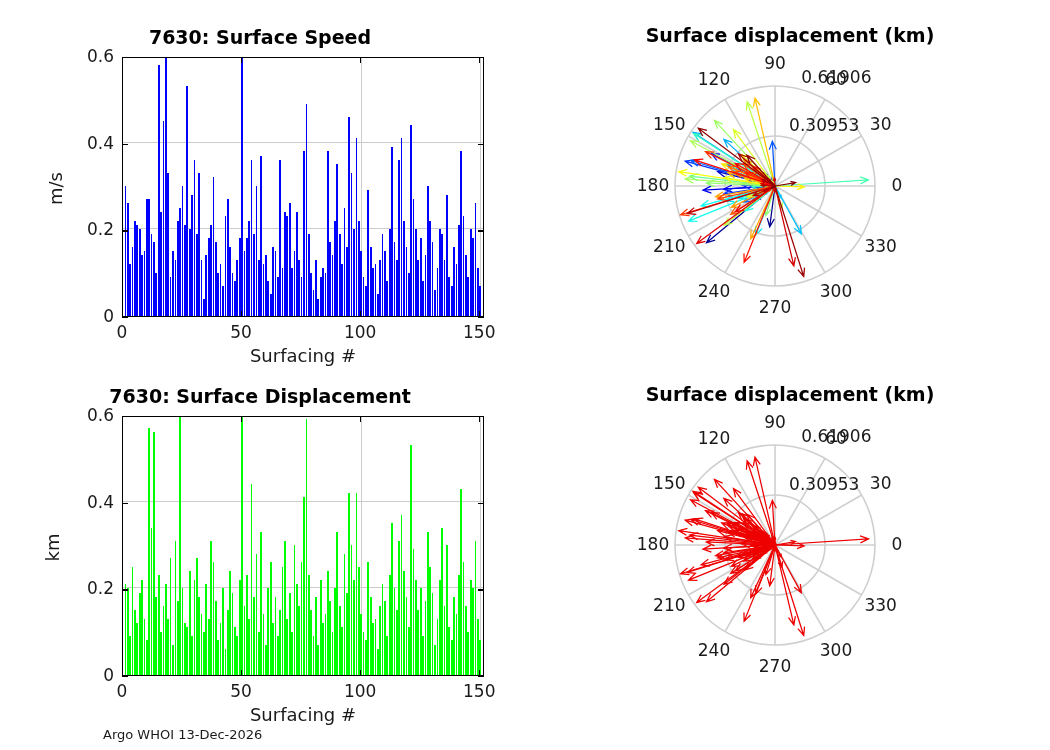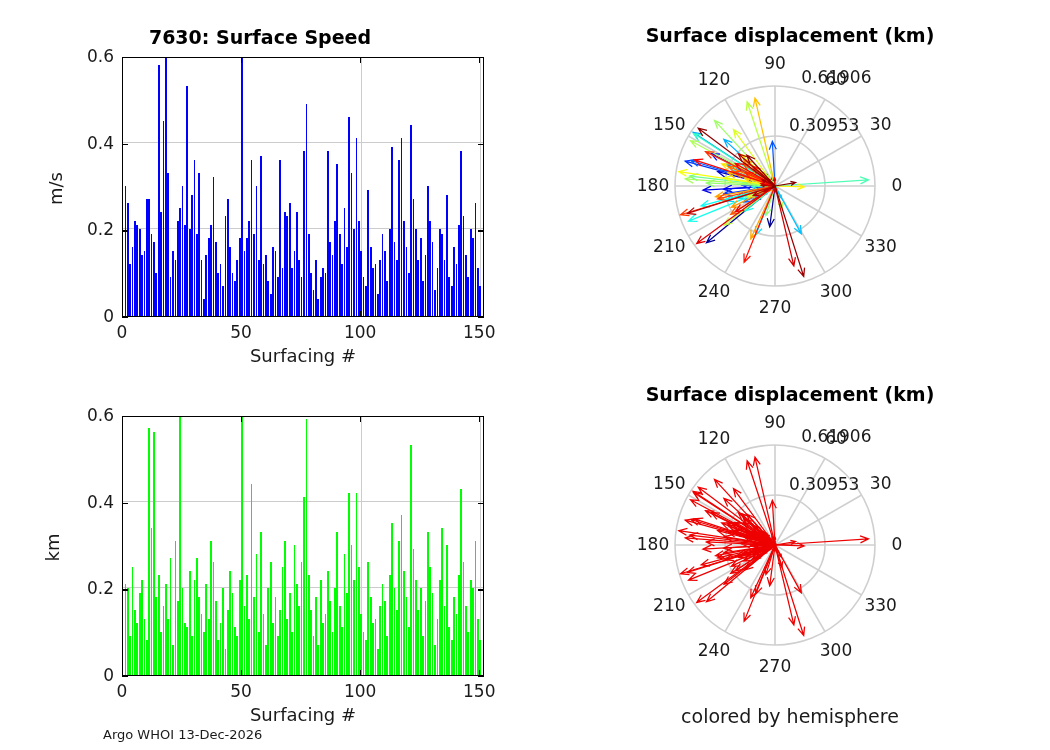--- a/index.html
+++ b/index.html
@@ -510,20 +510,21 @@
         <div class="polar-angle-label" style="left: 154px; top: 280.655px; width: 60px;">240</div>
         <div class="polar-angle-label" style="left: 215px; top: 297px; width: 60px;">270</div>
         <div class="polar-angle-label" style="left: 276px; top: 280.655px; width: 60px;">300</div>
         <div class="polar-angle-label" style="left: 320.655px; top: 236px; width: 60px;">330</div>
         <div class="polar-radius-label" style="left: 259.096px; top: 115.485px;">0.30953</div>
         <div class="polar-radius-label" style="left: 271.192px; top: 66.9704px;">0.61906</div>
       </div>
   </div>
 
   <div class="panel bar-panel" style="left:0px; top:375px; width:520px; height:375px;">
+    <div class="panel-title" style="top:10px;">7630: Surface Displacement</div>
     <div class="plot-box" id="disp-box" style="left: 122px; top: 41px; width: 362px; height: 260px;">
         <div class="gridline-h" style="bottom: 86.6667px;"></div>
         <div class="gridline-h" style="bottom: 173.333px;"></div>
         <div class="gridline-v" style="left: 119.079px;"></div>
         <div class="gridline-v" style="left: 238.158px;"></div>
         <div class="gridline-v" style="left: 357.237px;"></div>
         <div class="bars-layer">
           <div class="bar" style="left: 1.52421px; width: 1.71474px; height: 91px; background: rgb(0, 255, 0);"></div>
           <div class="bar" style="left: 3.90579px; width: 1.71474px; height: 86.6667px; background: rgb(0, 255, 0);"></div>
           <div class="bar" style="left: 6.28737px; width: 1.71474px; height: 39px; background: rgb(0, 255, 0);"></div>
@@ -887,18 +888,17 @@
         <div class="polar-angle-label" style="left: 109.345px; top: 98px; width: 60px;">150</div>
         <div class="polar-angle-label" style="left: 93px; top: 159px; width: 60px;">180</div>
         <div class="polar-angle-label" style="left: 109.345px; top: 220px; width: 60px;">210</div>
         <div class="polar-angle-label" style="left: 154px; top: 264.655px; width: 60px;">240</div>
         <div class="polar-angle-label" style="left: 215px; top: 281px; width: 60px;">270</div>
         <div class="polar-angle-label" style="left: 276px; top: 264.655px; width: 60px;">300</div>
         <div class="polar-angle-label" style="left: 320.655px; top: 220px; width: 60px;">330</div>
         <div class="polar-radius-label" style="left: 259.096px; top: 99.4852px;">0.30953</div>
         <div class="polar-radius-label" style="left: 271.192px; top: 50.9704px;">0.61906</div>
       </div>
-    <div class="polar-caption" style="top:330px;">colored by hemisphere</div>
   </div>
 
   <div class="footer-stamp" style="left:103px; top:727px;">Argo WHOI 13-Dec-2026</div>
 
 </div>
 
 </body></html>

